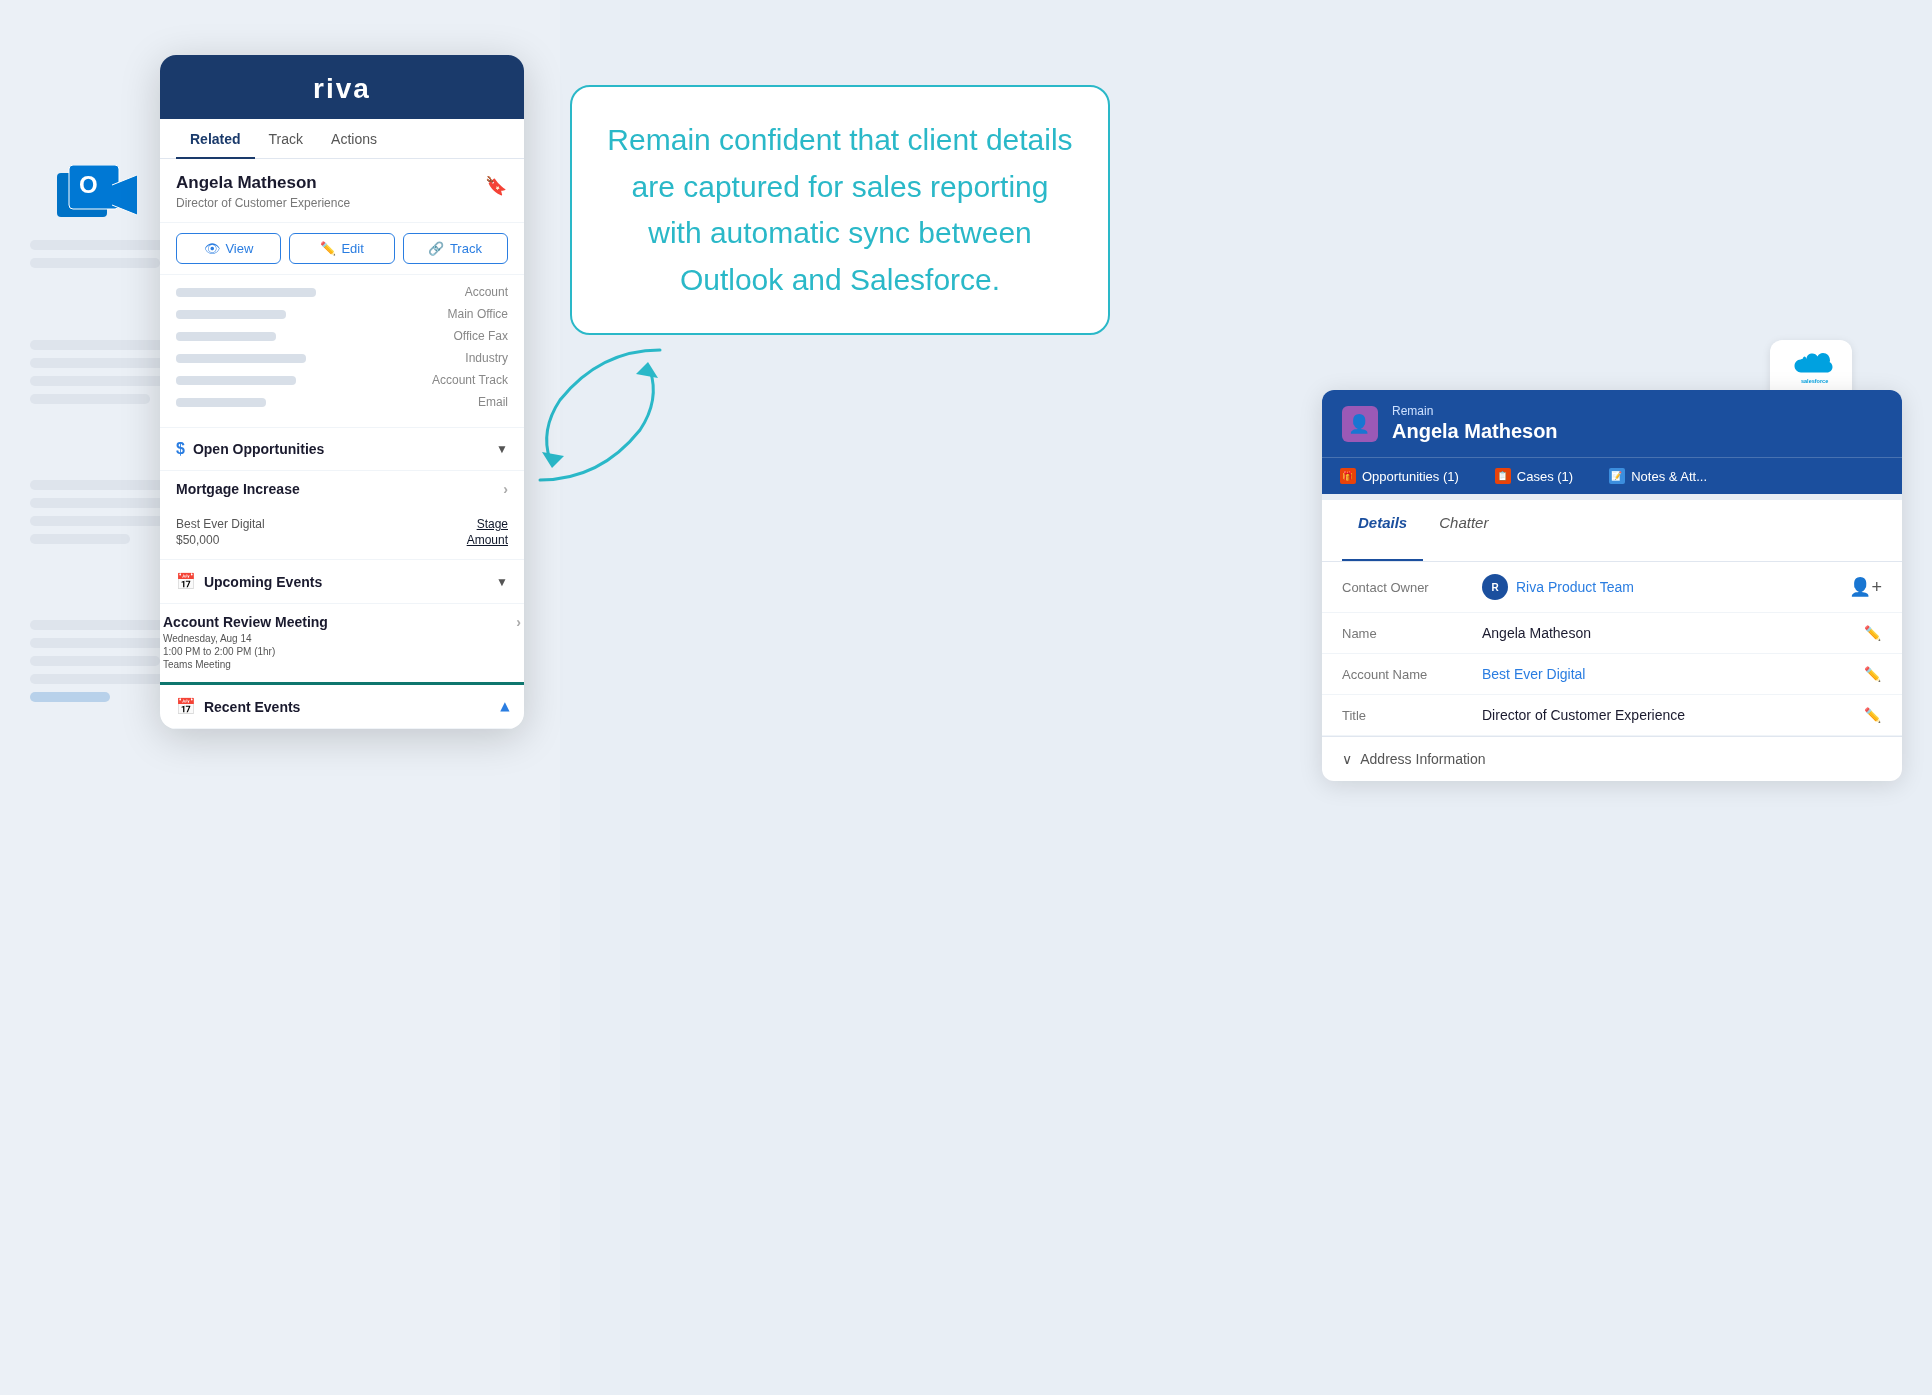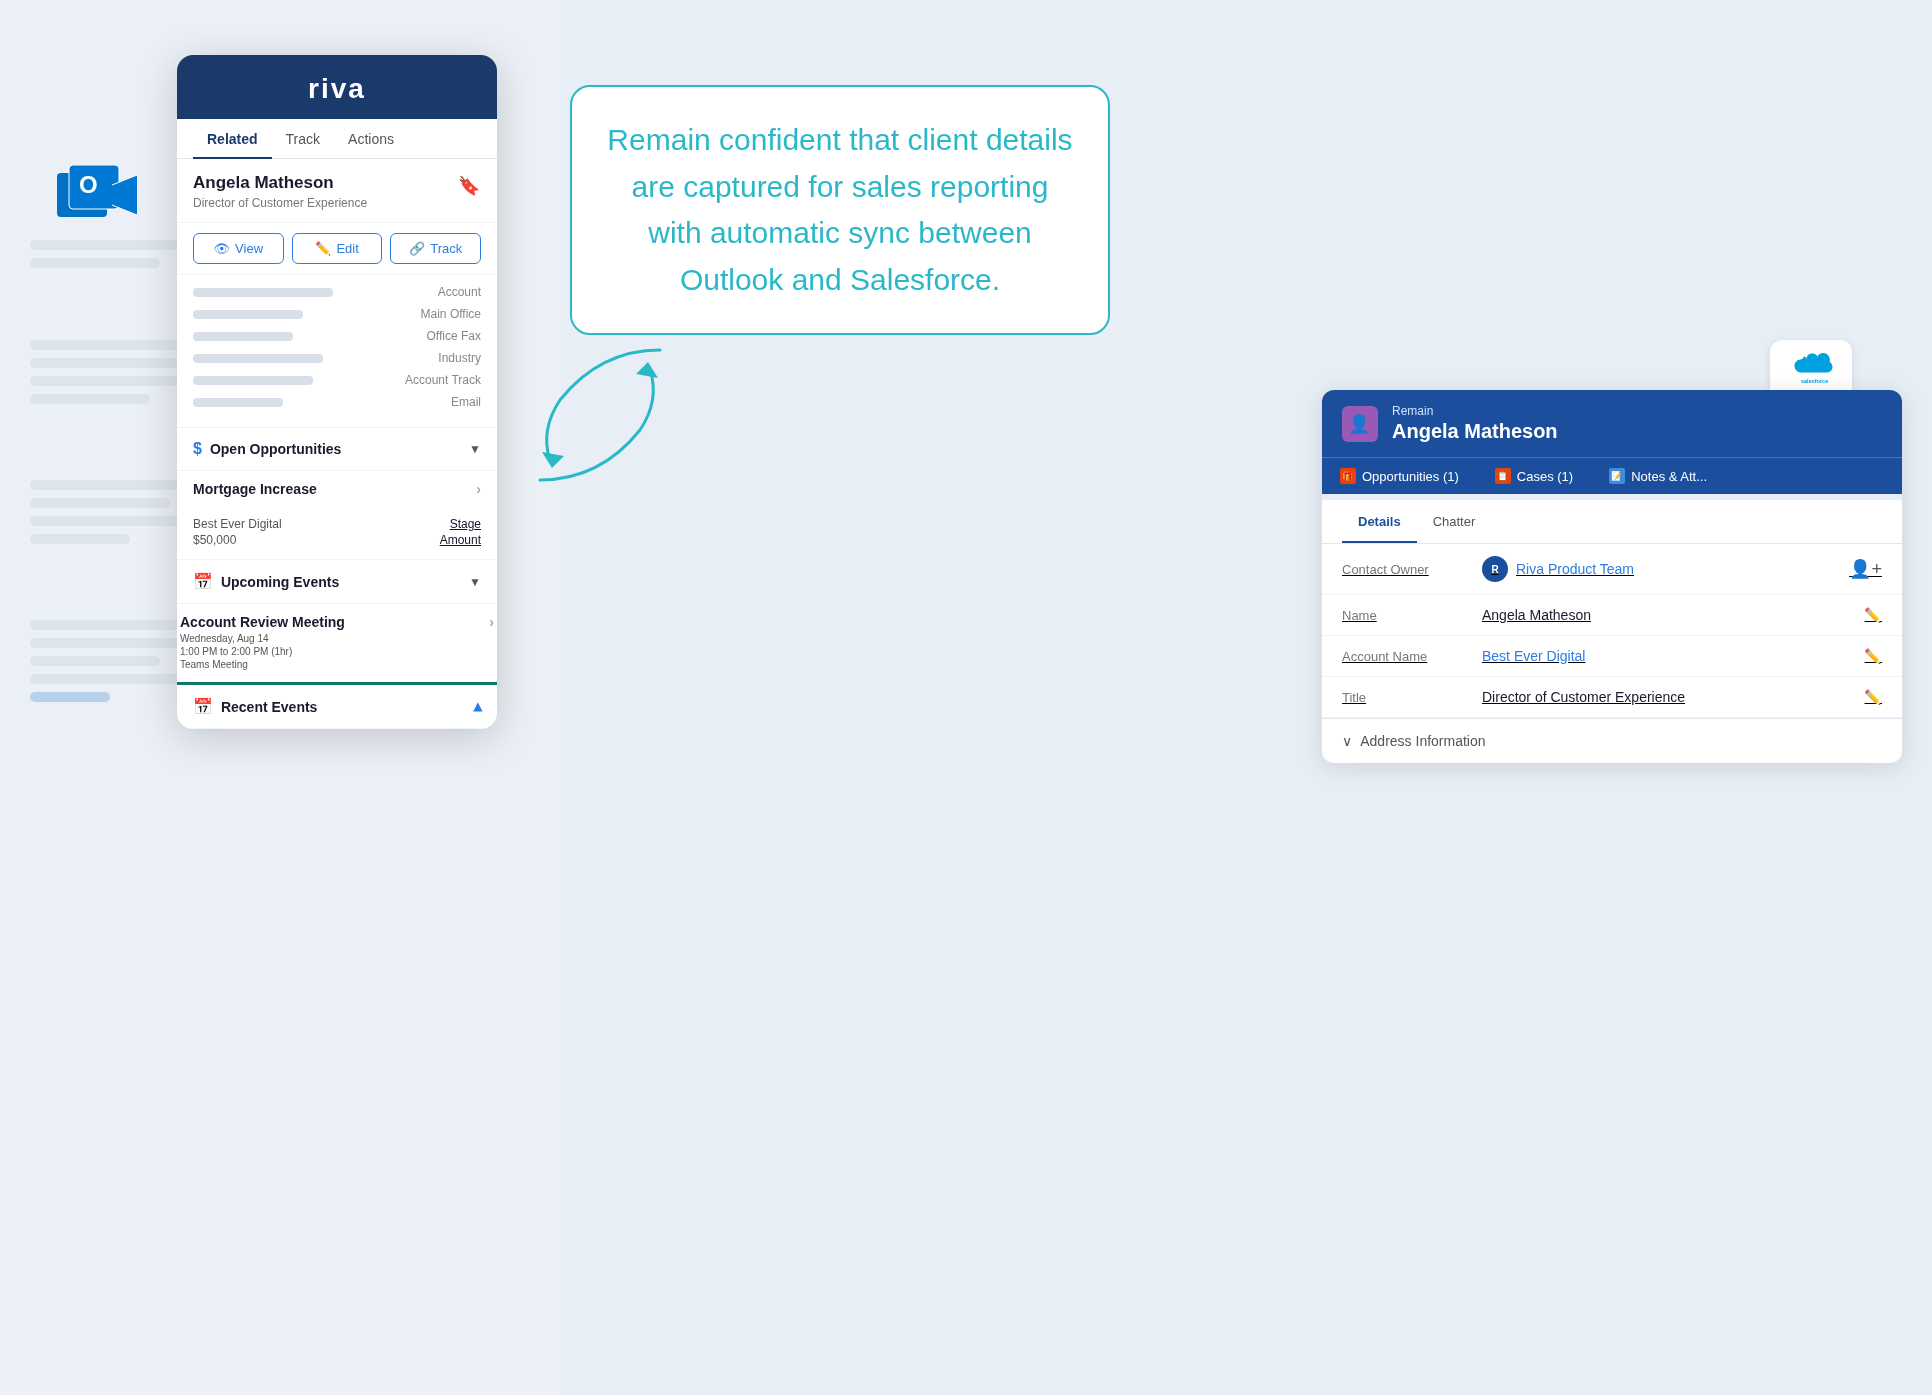--- a/index.html
+++ b/index.html
@@ -39,23 +39,23 @@
       left: 30px;
       height: 10px;
       background: #c8d0dc;
       border-radius: 5px;
       opacity: 0.5;
     }
 
     
     .riva-panel {
       position: absolute;
-      left: 177px;
+      left: 160px;
       top: 55px;
-      width: 320px;
+      width: 364px;
       background: #fff;
       border-radius: 16px;
       box-shadow: 0 8px 40px rgba(0,0,0,0.18);
       overflow: hidden;
       z-index: 10;
     }
 
     .riva-header {
       background: #1a3a6b;
       padding: 18px 20px 14px;
@@ -375,36 +375,36 @@
     }
 
     
     .sf-detail-tabs {
       display: flex;
       padding: 0 20px;
       border-bottom: 1px solid #e0e6ef;
     }
 
     .sf-detail-tab {
-      padding: 14px 16px 12px;
-      font-size: 13px;
+      padding: 14px 16px 28px;
+      font-size: 15px;
       color: #555;
       cursor: pointer;
       border-bottom: 2px solid transparent;
+      font-style: italic;
     }
 
     .sf-detail-tab.active {
       color: #1b4f9e;
       border-bottom: 2px solid #1b4f9e;
       font-weight: 700;
     }
 
     .sf-fields {
       padding: 0;
-      text-decoration: underline;
     }
 
     .sf-field-row {
       display: flex;
       align-items: center;
       padding: 12px 20px;
       border-bottom: 1px solid #f0f4f8;
     }
 
     .sf-field-label {

